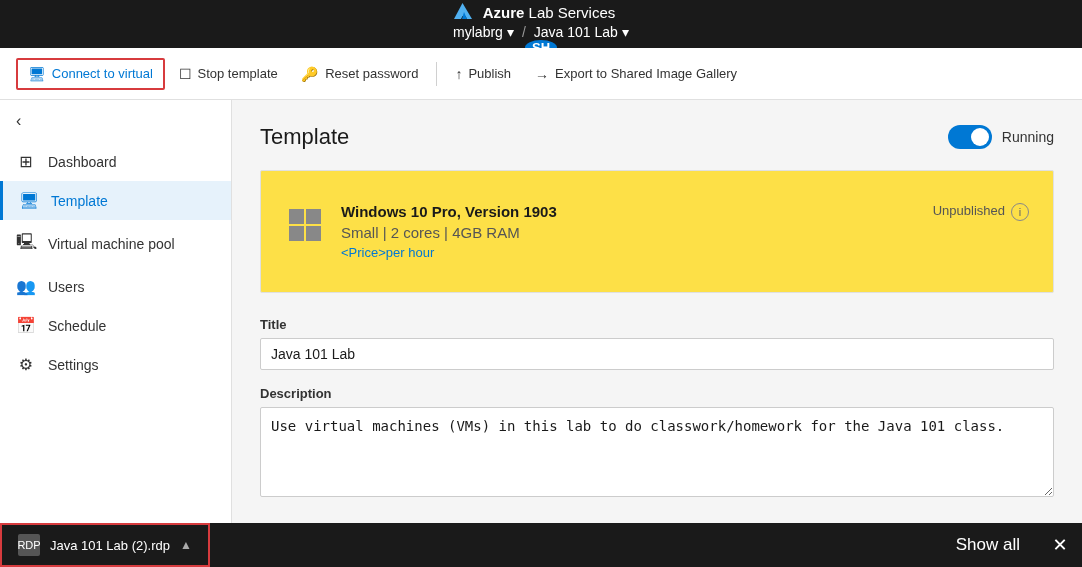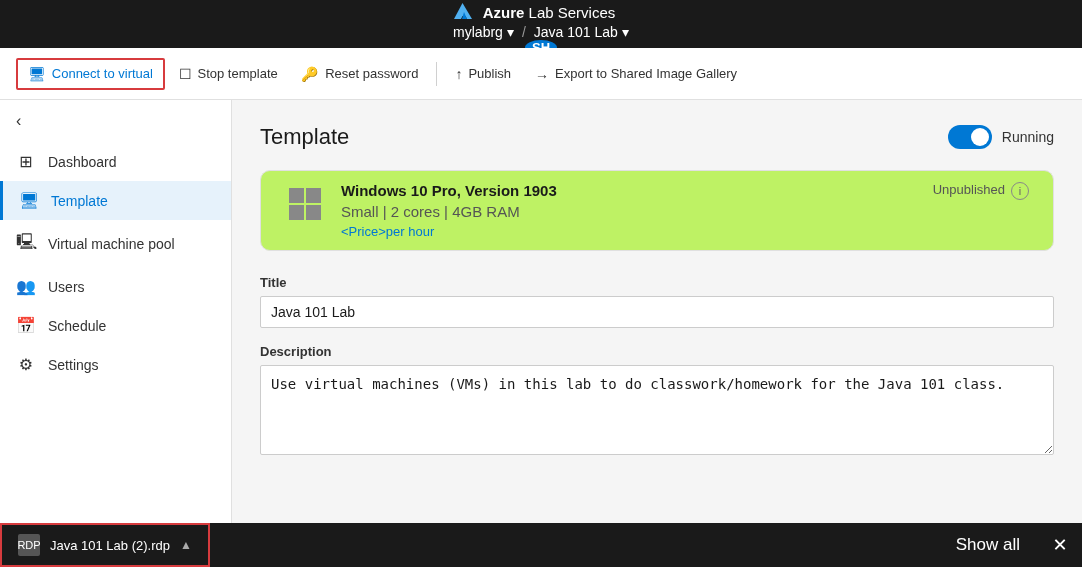--- a/index.html
+++ b/index.html
@@ -180,24 +180,24 @@
       right: 3px;
       top: 3px;
       width: 18px;
       height: 18px;
       border-radius: 50%;
       background: #fff;
     }
 
     
     .vm-card {
-      background: #bef264;
+      background: #fde047;
       border: 1px solid #e0e0e0;
-      border-radius: 10px;
-      padding: 11px 24px;
+      border-radius: 2px;
+      padding: 32px 24px;
       margin-bottom: 24px;
     }
     .vm-card-header {
       display: flex;
       align-items: flex-start;
       justify-content: space-between;
     }
     .vm-info {
       display: flex;
       align-items: flex-start;

